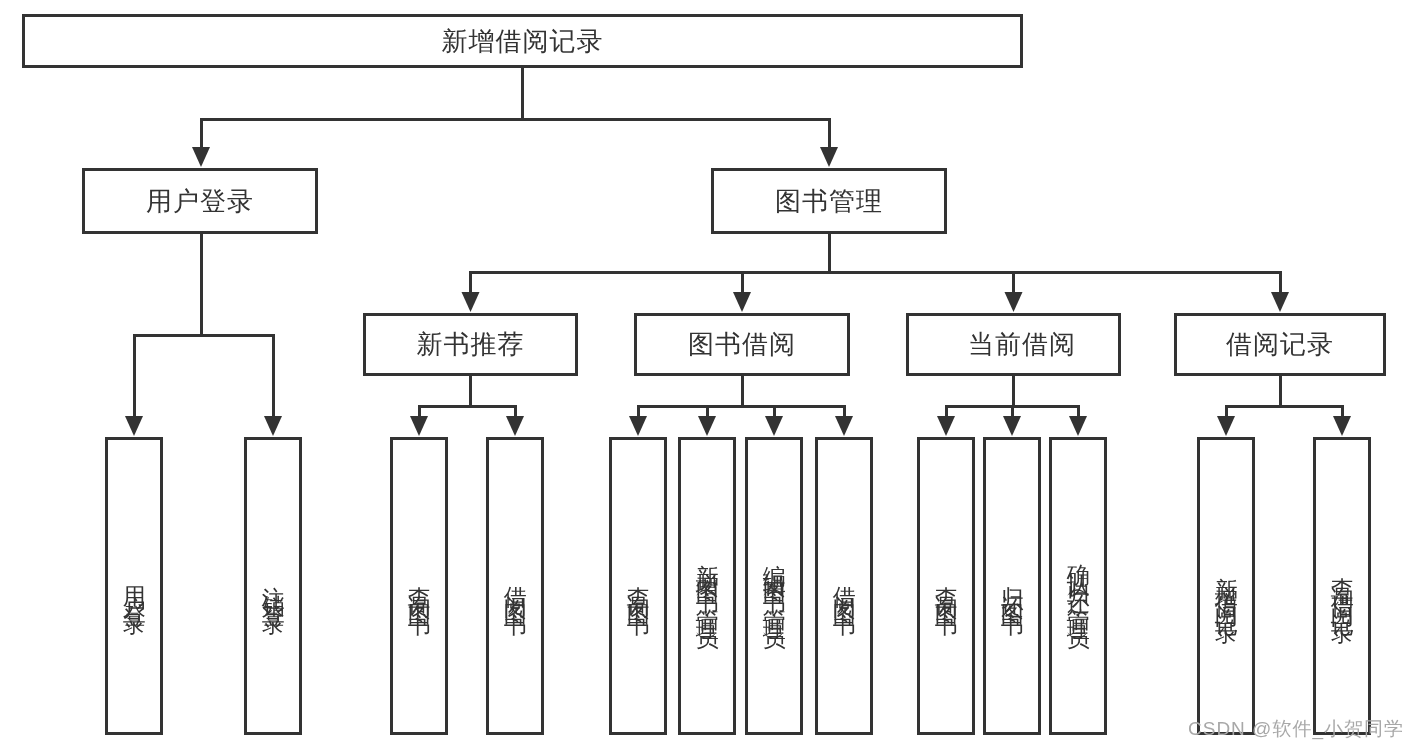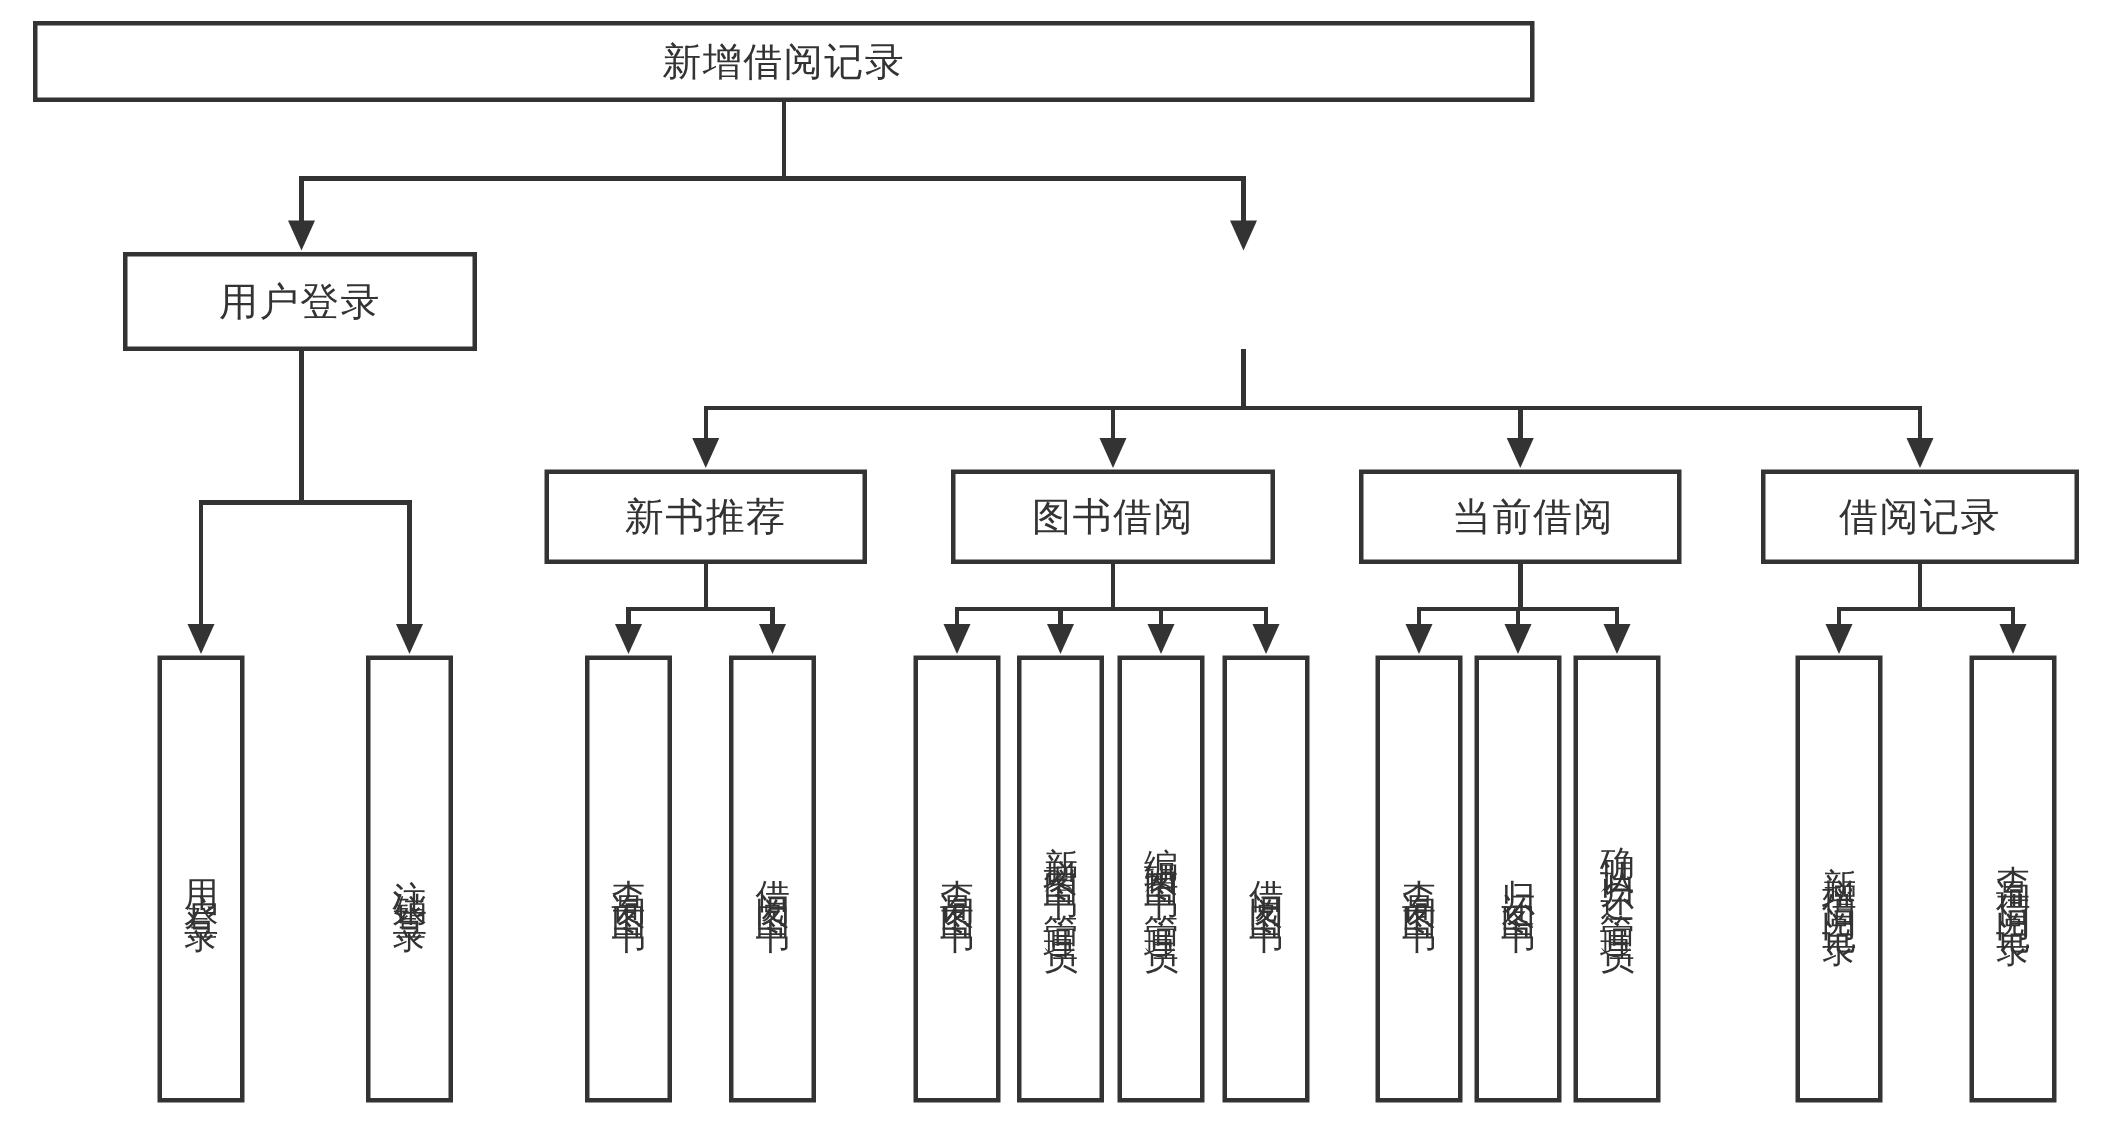--- a/index.html
+++ b/index.html
@@ -75,20 +75,23 @@
     </g>
   </svg>
 
   <div class="node" style="left:22px;top:14px;width:1001px;height:54px;">
     <span class="h-label">新增借阅记录</span>
   </div>
 
   <div class="node" style="left:82px;top:168px;width:236px;height:66px;">
     <span class="h-label">用户登录</span>
   </div>
+  <div class="node" style="left:711px;top:168px;width:236px;height:66px;">
+    <span class="h-label">图书管理</span>
+  </div>
 
   <div class="node" style="left:363px;top:313px;width:215px;height:63px;">
     <span class="h-label">新书推荐</span>
   </div>
   <div class="node" style="left:634px;top:313px;width:216px;height:63px;">
     <span class="h-label">图书借阅</span>
   </div>
   <div class="node" style="left:906px;top:313px;width:215px;height:63px;padding-left:17px;">
     <span class="h-label">当前借阅</span>
   </div>
@@ -133,14 +136,15 @@
     <span class="v-label">确认归还（管理员）</span>
   </div>
 
   <div class="node" style="left:1197px;top:437px;width:58px;height:298px;">
     <span class="v-label">新增借阅记录</span>
   </div>
   <div class="node" style="left:1313px;top:437px;width:58px;height:298px;">
     <span class="v-label">查询借阅记录</span>
   </div>
 
+  <div class="watermark">CSDN @软件_小贺同学</div>
 
 </div>
 
 </body></html>

